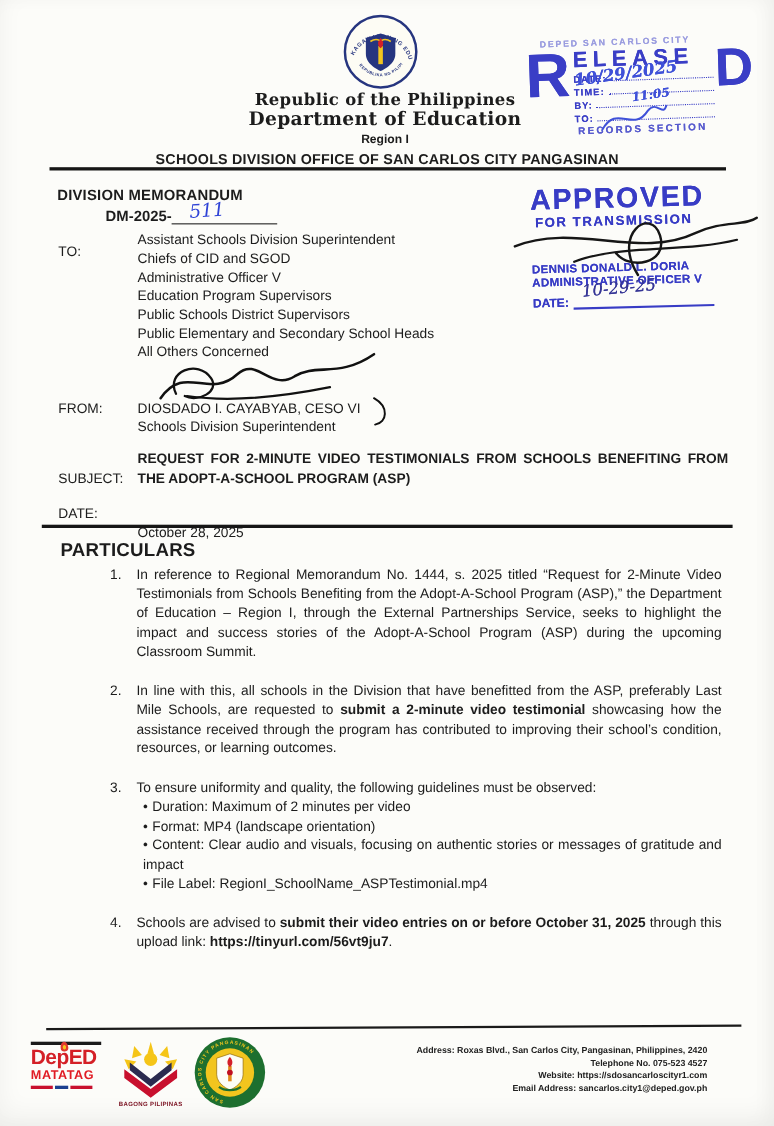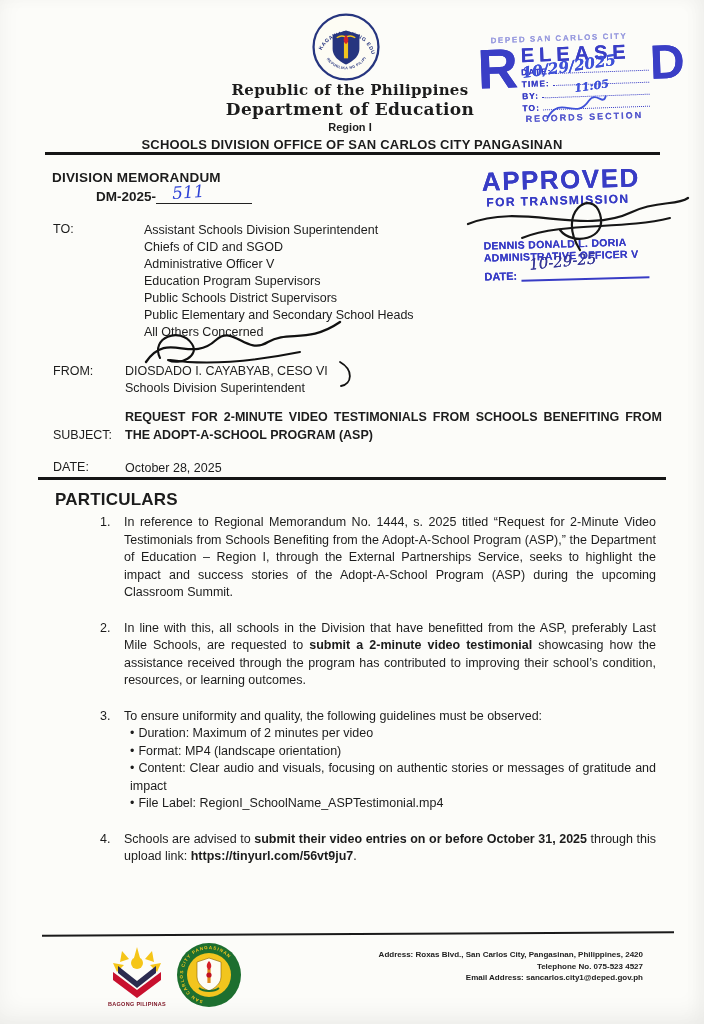--- a/index.html
+++ b/index.html
@@ -54,30 +54,30 @@
   .apv-pos{font-size:10.5px;font-weight:800;letter-spacing:.3px;}
   .apv-daterow{font-size:11px;font-weight:800;margin-top:4px;}
   .apv-dateline{display:inline-block;width:128px;border-bottom:2px solid currentColor;height:13px;position:relative;margin-left:4px;vertical-align:bottom;}
   .apv-datehand{position:absolute;left:8px;top:-13px;font-size:15px;color:#28288f;transform:rotate(-4deg);white-space:nowrap;font-weight:normal;}
   .apv-sig{left:462px;top:186px;}
 
   
   .lbl{font-size:12.5px;}
   .val{font-size:12.5px;line-height:17px;}
   .to-label{left:53px;top:222px;}
-  .to-list{left:125px;top:222px;width:420px;margin-left:19px;}
+  .to-list{left:125px;top:210px;width:420px;}
   .from-sig{left:138px;top:318px;}
   .from-tail{left:336px;top:360px;}
   .from-label{left:53px;top:364px;}
   .from-name{left:125px;top:363px;font-weight:normal;}
   .from-title{left:125px;top:380px;}
   .subj-label{left:53px;top:428px;}
   .subj-val{left:125px;top:408px;width:537px;font-weight:bold;line-height:18px;}
   .date-label{left:53px;top:460px;}
-  .date-val{left:125px;top:460px;}
+  .date-val{left:125px;top:476px;}
   .mid-rule{left:38px;top:477px;width:628px;height:2.5px;background:#161616;}
 
   
   .part-head{left:55px;top:490px;font-size:17px;font-weight:bold;letter-spacing:.2px;}
   .plist{left:100px;top:514px;width:556px;font-size:12.5px;line-height:17.5px;}
   .pitem{display:flex;margin-bottom:18px;}
   .pnum{width:24px;flex:0 0 24px;}
   .pbody{flex:1;}
   .bullet{margin-left:6px;}
   .bm{margin-right:4px;}
@@ -244,20 +244,30 @@
 
     <div class="pitem">
       <span class="pnum">4.</span>
       <div class="pbody just"><span>Schools are advised to </span><span class="b">submit their video entries on or before October 31, 2025</span><span> through this upload link: </span><span class="b">https://tinyurl.com/56vt9ju7</span><span>.</span></div>
     </div>
 
   </div>
 
   <div class="abs foot-rule"></div>
 
+  <div class="abs deped-logo">
+    <div class="deped-bar"></div>
+    <div class="deped-word"><span>DepED</span><span class="flame"></span></div>
+    <div class="matatag-word">MATATAG</div>
+    <div class="matatag-strip">
+        <i class="ms-r"></i>
+        <i class="ms-b"></i>
+        <i class="ms-r"></i>
+      </div>
+  </div>
 
   <div class="abs bagong-logo">
     <svg width="56" height="54" viewBox="0 0 56 54" style="margin:0 auto;">
       <g fill="#f5c518">
         <polygon points="28,1 31,12 25,12"></polygon>
         <polygon points="13,5 20,13 11,16"></polygon>
         <polygon points="43,5 45,16 36,13"></polygon>
         <polygon points="4,17 15,19 8,26"></polygon>
         <polygon points="52,17 48,26 41,19"></polygon>
         <circle cx="28" cy="17" r="6"></circle>
@@ -280,16 +290,17 @@
     <path d="M33,16 L45,20 L45,35 C45,44 33,49 33,49 C33,49 21,44 21,35 L21,20 Z" fill="#fdfdf5" stroke="#8a6200" stroke-width=".6"></path>
     <rect x="31.4" y="27" width="3.2" height="14" fill="#e0891a"></rect>
     <path d="M33,19 C36,22 36,26 33,28 C30,26 30,22 33,19 Z" fill="#d42027"></path>
     <circle cx="33" cy="33" r="2.6" fill="#c01020"></circle>
     <path d="M23,46 C28,50 38,50 43,46" stroke="#1d6f2f" stroke-width="2" fill="none"></path>
   </svg>
 
   <div class="abs addr">
     <div>Address: Roxas Blvd., San Carlos City, Pangasinan, Philippines, 2420</div>
     <div>Telephone No. 075-523 4527</div>
+    <div>Website: https://sdosancarloscityr1.com</div>
     <div>Email Address: sancarlos.city1@deped.gov.ph</div>
   </div>
 
 </div>
 
 </body></html>

